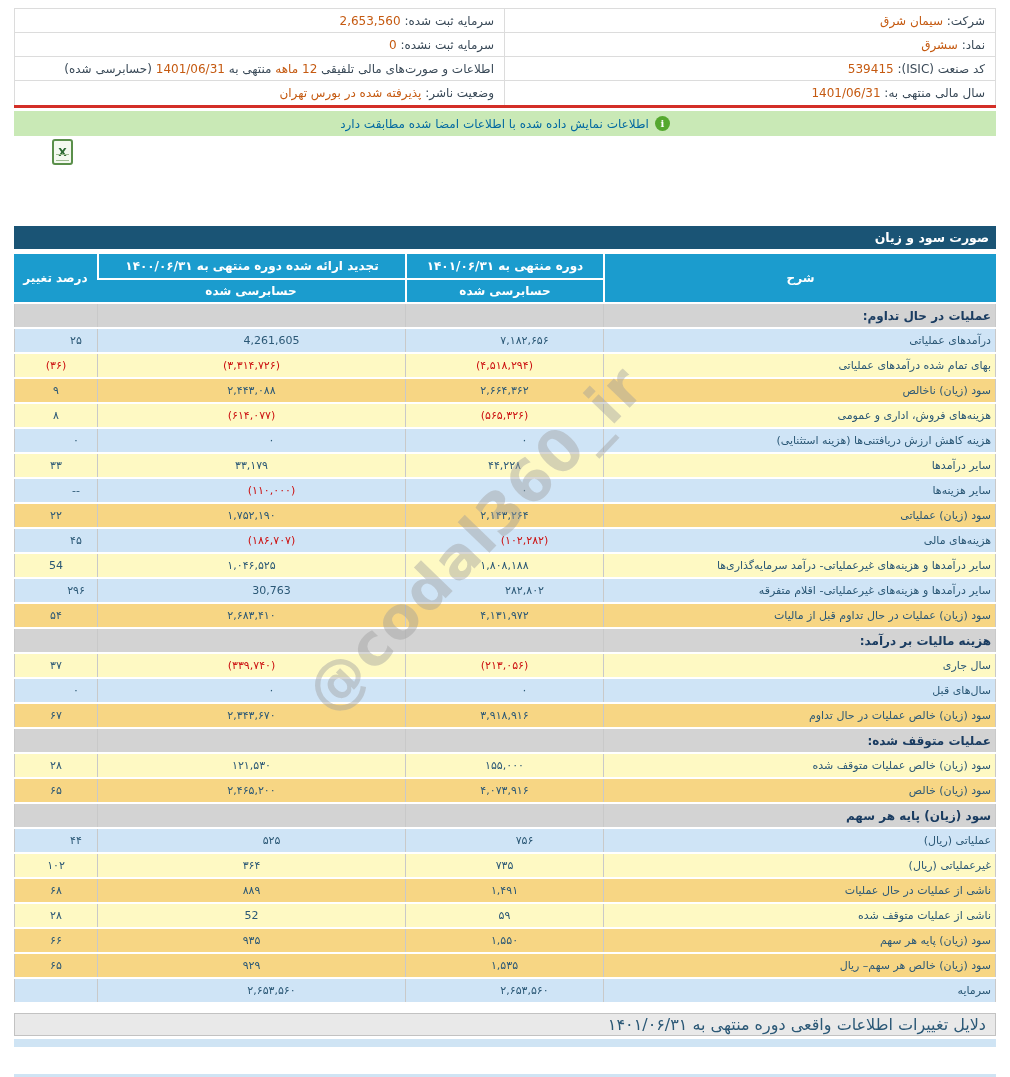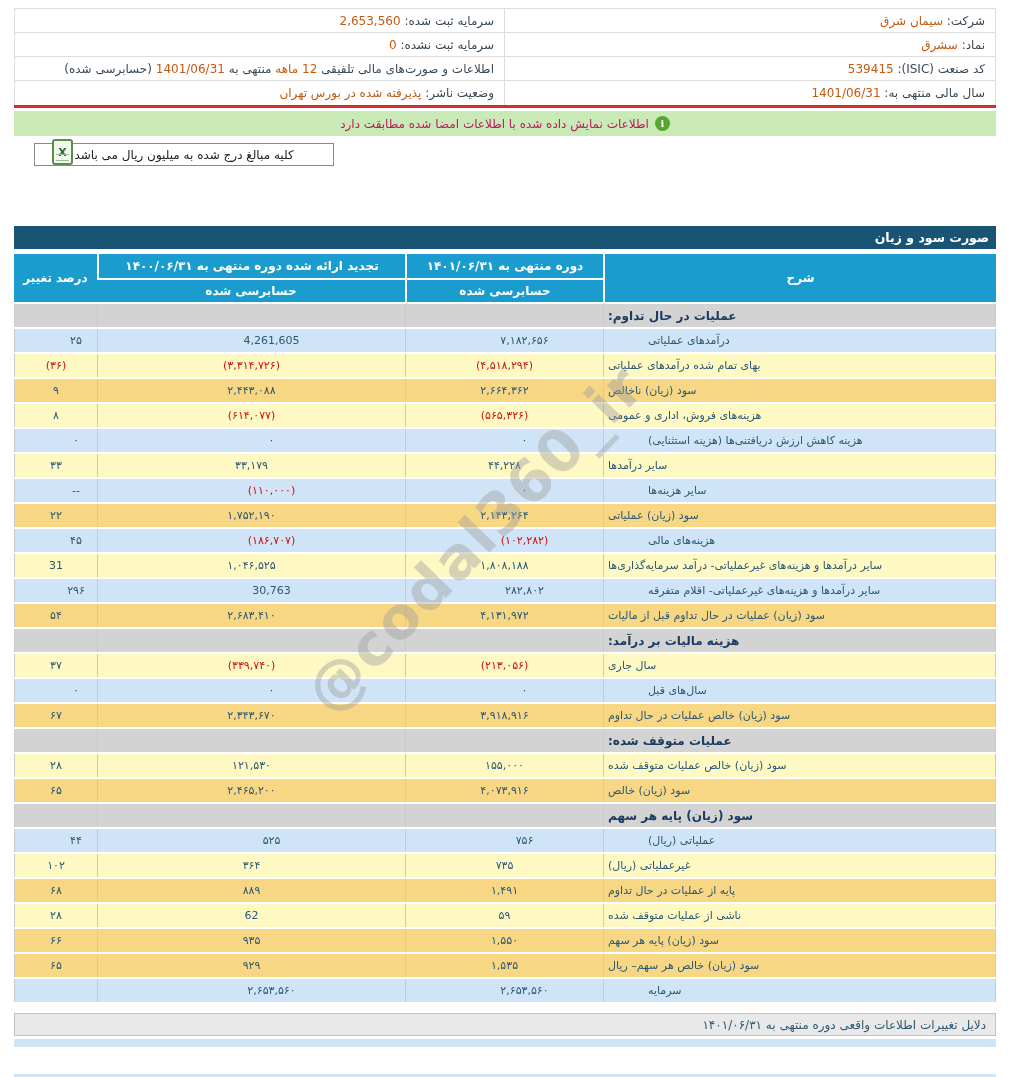--- a/index.html
+++ b/index.html
@@ -15,21 +15,21 @@
   .ti-cell.rightc { width:492px; border-left:1px solid #dcdcdc; padding-left:6px; padding-right:10px; justify-content:flex-start; }
   .ti-cell.leftc  { width:490px; padding-right:10px; justify-content:flex-start; }
   .ti-cell .hl { color:#c55a11; }
   .ti-cell span { white-space:pre; }
 
   .red-line { position:absolute; top:105px; right:14px; left:14px; height:3px; background:#d32f27; }
 
   
   .alert { position:absolute; top:111px; right:14px; left:14px; height:25px; background:#c9e9b6;
            display:flex; align-items:center; justify-content:center; gap:6px; direction:rtl; }
-  .alert-text { font-size:12px; color:#be185d; }
+  .alert-text { font-size:12px; color:#0369a1; }
   .info-icon { width:15px; height:15px; border-radius:50%; background:#55a82f; color:#fff; font-size:10px; font-weight:bold;
                display:flex; align-items:center; justify-content:center; font-family:"DejaVu Serif", serif; }
 
   
   .units-box { position:absolute; top:143px; right:676px; width:300px; height:23px; background:#fff; border:1px solid #8a8a8a;
                display:flex; align-items:center; justify-content:center; font-size:12px; color:#222; }
   .excel-icon { position:absolute; top:139px; left:52px; width:21px; height:26px; background:#f4f9f0;
                 border:2px solid #5a8f4a; border-radius:3px; display:flex; align-items:center; justify-content:center; cursor:pointer; }
   .excel-icon .xg { color:#2e6b34; font-weight:bold; font-size:11px; line-height:1; }
   .excel-icon::after { content:""; position:absolute; bottom:2px; left:2px; right:2px; height:5px;
@@ -44,38 +44,38 @@
   table.pnl col.c-v1   { width:198px; }
   table.pnl col.c-v0   { width:308px; }
   table.pnl col.c-pct  { width:83px; }
   table.pnl th { background:#1b9cce; color:#fff; font-weight:bold; font-size:12px; text-align:center;
                  vertical-align:middle; border-left:2px solid #fff; }
   table.pnl th:last-child { border-left:none; }
   table.pnl tr.hrow1 th { height:24px; }
   table.pnl tr.hrow2 th { height:22px; }
   table.pnl td { height:23px; font-size:11px; border-left:1px solid #c9c9c9; vertical-align:middle; padding:0 4px; }
   table.pnl td:first-child { border-right:1px solid #c9c9c9; }
-  td.lbl { text-align:left; color:#2b5876; font-size:11.5px; padding-right:6px;margin-top:21px; }
+  td.lbl { text-align:right; color:#2b5876; font-size:11.5px; padding-right:6px;margin-top:21px; }
   td.val, td.pct { text-align:center; }
   .num { direction:ltr; unicode-bidi:isolate; display:inline-block; color:#2b5876; }
   .num.neg { color:#cc1111; }
   tr.r-blue td   { background:#cfe4f6;padding-left:44px; }
   tr.r-plain td  { background:#fef9c3; }
   tr.r-yellow td { background:#f7d684; }
   tr.r-section td { background:#d3d3d3; }
   tr.r-section td.lbl { font-weight:bold; color:#1a3c61; font-size:12px; }
 
   
   .watermark { position:absolute; top:505px; right:255px; width:560px; text-align:center;
                transform:rotate(-46deg); transform-origin:center; font-size:58px; font-weight:bold;
                color:#9e9e9e; opacity:0.42; letter-spacing:2px; pointer-events:none; direction:ltr; z-index:5; }
 
   
   .foot-bar { position:absolute; right:14px; left:14px; height:23px; background:#e9e9e9; border:1px solid #c2c2c2;
-              display:flex; align-items:center; padding-right:9px; font-size:12px; color:#2b5876; cursor:pointer;padding-left:28px; }
+              display:flex; align-items:center; padding-right:9px; font-size:16px; color:#2b5876; cursor:pointer;padding-left:28px; }
   .foot-strip { position:absolute; right:14px; left:14px; height:8px; background:#cfe4f4; }
   .fb1 { top:1013px; } .fs1 { top:1039px; }
   .fb2 { top:1049px; } .fs2 { top:1074px; }
 </style>
 </head>
 <body>
 
 <div id="page">
 
   <div class="top-info">
@@ -124,23 +124,20 @@
       </div>
     </div>
 
   <div class="red-line"></div>
 
   <div class="alert">
     <span class="info-icon">i</span>
     <span class="alert-text">اطلاعات نمایش داده شده با اطلاعات امضا شده مطابقت دارد</span>
   </div>
 
-  <div class="units-box">
-    <span>کلیه مبالغ درج شده به میلیون ریال می باشد</span>
-  </div>
 
   <div class="excel-icon">
     <span class="xg">X</span>
   </div>
 
   <div class="stmt">
     <div class="pl-title">صورت سود و زیان</div>
     <table class="pnl">
       <colgroup>
           <col class="c-desc">
@@ -218,21 +215,21 @@
           <tr class="r-blue">
             <td class="lbl">هزینه‌های مالی</td>
             <td class="val"><span class="num neg">(۱۰۲,۲۸۲)</span></td>
             <td class="val"><span class="num neg">(۱۸۶,۷۰۷)</span></td>
             <td class="pct"><span class="num">۴۵</span></td>
           </tr>
           <tr class="r-plain">
             <td class="lbl">سایر درآمدها و هزینه‌های غیرعملیاتی- درآمد سرمایه‌گذاری‌ها</td>
             <td class="val"><span class="num">۱,۸۰۸,۱۸۸</span></td>
             <td class="val"><span class="num">۱,۰۴۶,۵۲۵</span></td>
-            <td class="pct"><span class="num">31</span></td>
+            <td class="pct"><span class="num">54</span></td>
           </tr>
           <tr class="r-blue">
             <td class="lbl">سایر درآمدها و هزینه‌های غیرعملیاتی- اقلام متفرقه</td>
             <td class="val"><span class="num">۲۸۲,۸۰۲</span></td>
             <td class="val"><span class="num">30,763</span></td>
             <td class="pct"><span class="num">۲۹۶</span></td>
           </tr>
           <tr class="r-yellow">
             <td class="lbl">سود (زیان) عملیات در حال تداوم قبل از مالیات</td>
             <td class="val"><span class="num">۴,۱۳۱,۹۷۲</span></td>
@@ -293,29 +290,29 @@
             <td class="val"><span class="num">۵۲۵</span></td>
             <td class="pct"><span class="num">۴۴</span></td>
           </tr>
           <tr class="r-plain">
             <td class="lbl">غیرعملیاتی (ریال)</td>
             <td class="val"><span class="num">۷۳۵</span></td>
             <td class="val"><span class="num">۳۶۴</span></td>
             <td class="pct"><span class="num">۱۰۲</span></td>
           </tr>
           <tr class="r-yellow">
-            <td class="lbl">پایه از عملیات در حال تداوم</td>
+            <td class="lbl">ناشی از عملیات در حال عملیات</td>
             <td class="val"><span class="num">۱,۴۹۱</span></td>
             <td class="val"><span class="num">۸۸۹</span></td>
             <td class="pct"><span class="num">۶۸</span></td>
           </tr>
           <tr class="r-plain">
             <td class="lbl">ناشی از عملیات متوقف شده</td>
             <td class="val"><span class="num">۵۹</span></td>
-            <td class="val"><span class="num">62</span></td>
+            <td class="val"><span class="num">52</span></td>
             <td class="pct"><span class="num">۲۸</span></td>
           </tr>
           <tr class="r-yellow">
             <td class="lbl">سود (زیان) پایه هر سهم</td>
             <td class="val"><span class="num">۱,۵۵۰</span></td>
             <td class="val"><span class="num">۹۳۵</span></td>
             <td class="pct"><span class="num">۶۶</span></td>
           </tr>
           <tr class="r-yellow">
             <td class="lbl">سود (زیان) خالص هر سهم– ریال</td>

